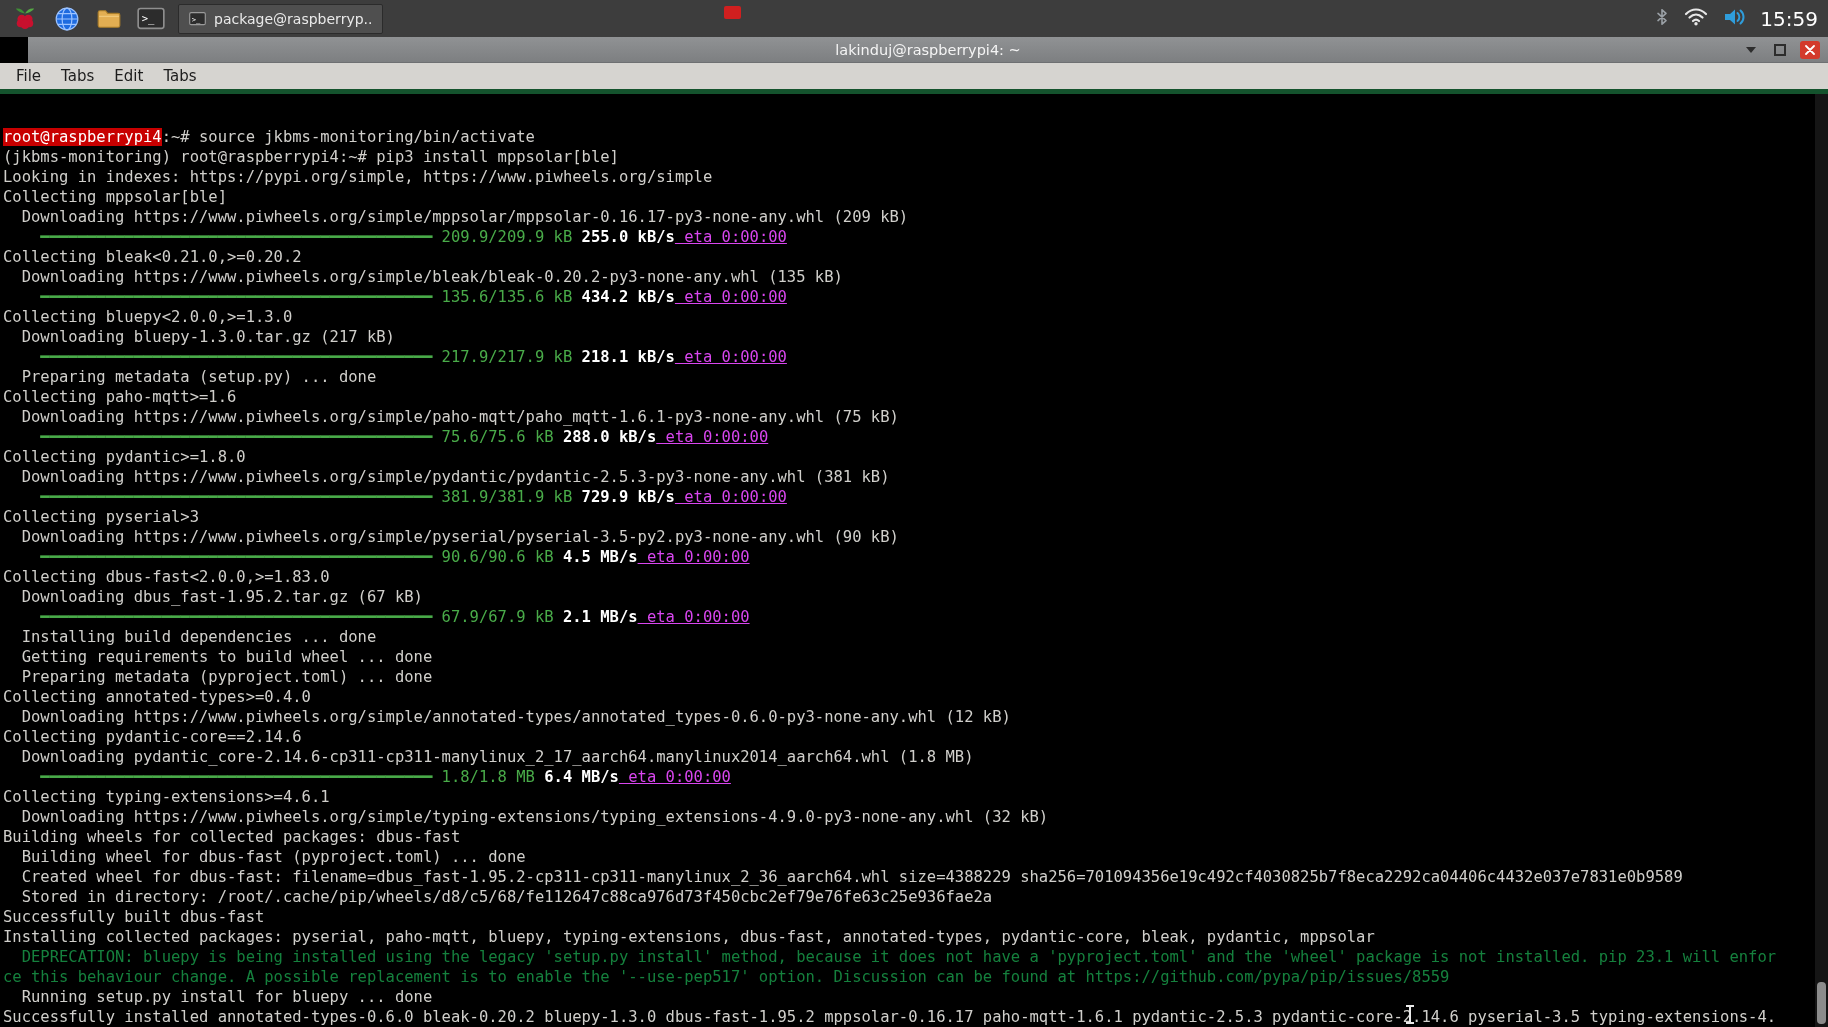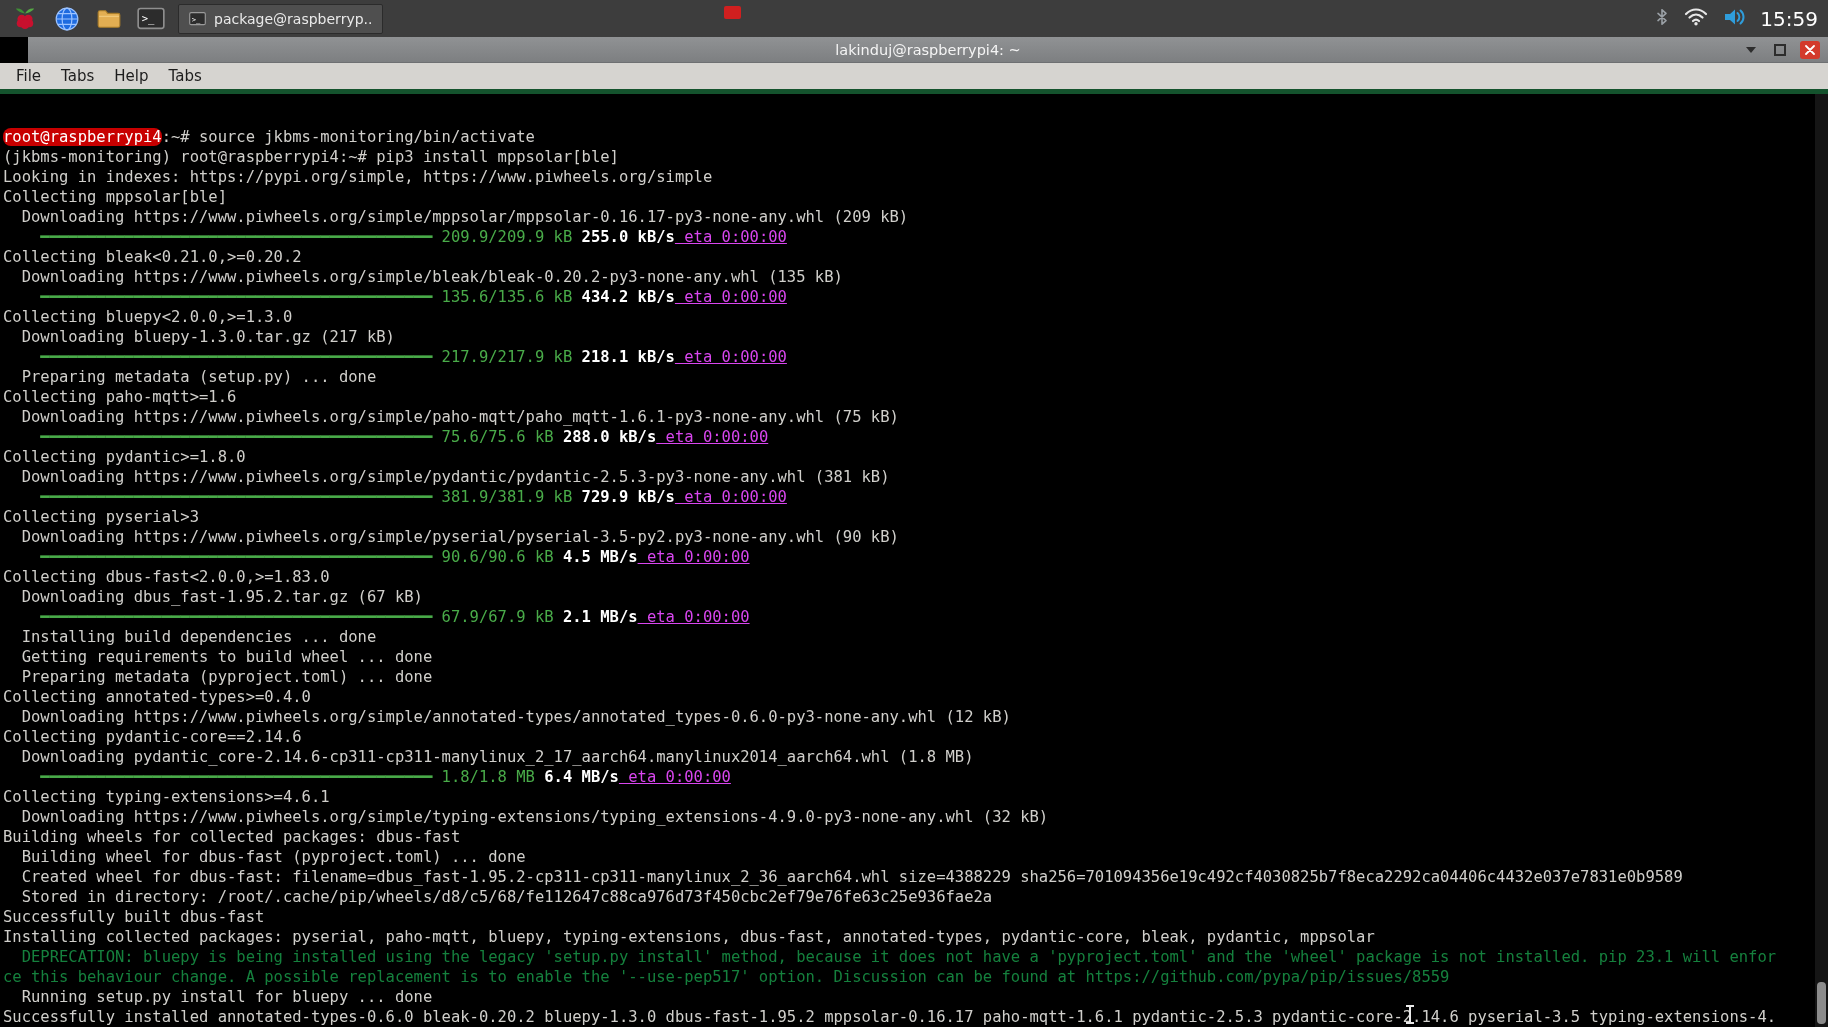--- a/index.html
+++ b/index.html
@@ -28,21 +28,21 @@
   .menubar{position:absolute;top:63px;left:0;right:0;height:31px;background:#d6d4d0;border-bottom:5px solid #14532d;display:flex;align-items:center;padding-left:6px;box-sizing:border-box;}
   .menu-item{font-size:15px;color:#1c1c1c;padding:0 10px;height:100%;display:flex;align-items:center;}
 
   
   .terminal{position:absolute;top:94px;left:0;right:0;bottom:0;background:#000;overflow:hidden;font-family:"DejaVu Sans Mono","Liberation Mono",monospace;font-size:15.5px;line-height:20px;color:#d0cfcb;white-space:pre;padding-left:3px;box-sizing:border-box;}
   .tlines{margin-top:-7px;}
   .c-g{color:#49ab49;}
   .c-r{color:#ffffff;font-weight:bold;}
   .c-c{color:#d946ef;text-decoration:underline;}
   .c-w{color:#15803d;}
-  .c-hl{background:#c80000;color:#ffffff;border-radius:8px;}
+  .c-hl{background:#c80000;color:#ffffff;}
 
   .scrollbar{position:absolute;top:0;right:0;bottom:0;width:13px;background:#151515;}
   .thumb{position:absolute;right:2px;bottom:3px;width:9px;height:42px;background:#8c8c8c;border-radius:4px;}
 
   .ibeam{position:absolute;left:1405px;top:911px;width:10px;height:19px;}
   .ibeam .stem{position:absolute;left:4px;top:2px;width:2px;height:15px;background:#e9e9e9;}
   .ibeam .cap{position:absolute;left:1px;width:8px;height:2px;background:#e9e9e9;}
   .ibeam .cap.t{top:0;} .ibeam .cap.b{bottom:0;}
 </style>
 </head>
@@ -134,21 +134,21 @@
         <svg width="10" height="10" viewBox="0 0 10 10">
           <path d="M1 1 L9 9 M9 1 L1 9" stroke="#ffffff" stroke-width="1.8" stroke-linecap="round"></path>
         </svg>
       </span>
     </div>
   </div>
 
   <div class="menubar">
     <span class="menu-item">File</span>
     <span class="menu-item">Tabs</span>
-    <span class="menu-item">Help</span>
+    <span class="menu-item">Edit</span>
     <span class="menu-item">Tabs</span>
   </div>
 
   <div class="terminal">
     <div class="tlines"><div><span class="c-hl">root@raspberrypi4</span><span>:~# source jkbms-monitoring/bin/activate</span></div><div><span>(jkbms-monitoring) root@raspberrypi4:~# pip3 install mppsolar[ble]</span></div><div><span>Looking in indexes: https://pypi.org/simple, https://www.piwheels.org/simple</span></div><div><span>Collecting mppsolar[ble]</span></div><div><span>  Downloading https://www.piwheels.org/simple/mppsolar/mppsolar-0.16.17-py3-none-any.whl (209 kB)</span></div><div><span>    </span><span class="c-g">━━━━━━━━━━━━━━━━━━━━━━━━━━━━━━━━━━━━━━━━━━</span><span class="c-g"> 209.9/209.9 kB</span><span class="c-r"> 255.0 kB/s</span><span class="c-c"> eta 0:00:00</span></div><div><span>Collecting bleak&lt;0.21.0,&gt;=0.20.2</span></div><div><span>  Downloading https://www.piwheels.org/simple/bleak/bleak-0.20.2-py3-none-any.whl (135 kB)</span></div><div><span>    </span><span class="c-g">━━━━━━━━━━━━━━━━━━━━━━━━━━━━━━━━━━━━━━━━━━</span><span class="c-g"> 135.6/135.6 kB</span><span class="c-r"> 434.2 kB/s</span><span class="c-c"> eta 0:00:00</span></div><div><span>Collecting bluepy&lt;2.0.0,&gt;=1.3.0</span></div><div><span>  Downloading bluepy-1.3.0.tar.gz (217 kB)</span></div><div><span>    </span><span class="c-g">━━━━━━━━━━━━━━━━━━━━━━━━━━━━━━━━━━━━━━━━━━</span><span class="c-g"> 217.9/217.9 kB</span><span class="c-r"> 218.1 kB/s</span><span class="c-c"> eta 0:00:00</span></div><div><span>  Preparing metadata (setup.py) ... done</span></div><div><span>Collecting paho-mqtt&gt;=1.6</span></div><div><span>  Downloading https://www.piwheels.org/simple/paho-mqtt/paho_mqtt-1.6.1-py3-none-any.whl (75 kB)</span></div><div><span>    </span><span class="c-g">━━━━━━━━━━━━━━━━━━━━━━━━━━━━━━━━━━━━━━━━━━</span><span class="c-g"> 75.6/75.6 kB</span><span class="c-r"> 288.0 kB/s</span><span class="c-c"> eta 0:00:00</span></div><div><span>Collecting pydantic&gt;=1.8.0</span></div><div><span>  Downloading https://www.piwheels.org/simple/pydantic/pydantic-2.5.3-py3-none-any.whl (381 kB)</span></div><div><span>    </span><span class="c-g">━━━━━━━━━━━━━━━━━━━━━━━━━━━━━━━━━━━━━━━━━━</span><span class="c-g"> 381.9/381.9 kB</span><span class="c-r"> 729.9 kB/s</span><span class="c-c"> eta 0:00:00</span></div><div><span>Collecting pyserial&gt;3</span></div><div><span>  Downloading https://www.piwheels.org/simple/pyserial/pyserial-3.5-py2.py3-none-any.whl (90 kB)</span></div><div><span>    </span><span class="c-g">━━━━━━━━━━━━━━━━━━━━━━━━━━━━━━━━━━━━━━━━━━</span><span class="c-g"> 90.6/90.6 kB</span><span class="c-r"> 4.5 MB/s</span><span class="c-c"> eta 0:00:00</span></div><div><span>Collecting dbus-fast&lt;2.0.0,&gt;=1.83.0</span></div><div><span>  Downloading dbus_fast-1.95.2.tar.gz (67 kB)</span></div><div><span>    </span><span class="c-g">━━━━━━━━━━━━━━━━━━━━━━━━━━━━━━━━━━━━━━━━━━</span><span class="c-g"> 67.9/67.9 kB</span><span class="c-r"> 2.1 MB/s</span><span class="c-c"> eta 0:00:00</span></div><div><span>  Installing build dependencies ... done</span></div><div><span>  Getting requirements to build wheel ... done</span></div><div><span>  Preparing metadata (pyproject.toml) ... done</span></div><div><span>Collecting annotated-types&gt;=0.4.0</span></div><div><span>  Downloading https://www.piwheels.org/simple/annotated-types/annotated_types-0.6.0-py3-none-any.whl (12 kB)</span></div><div><span>Collecting pydantic-core==2.14.6</span></div><div><span>  Downloading pydantic_core-2.14.6-cp311-cp311-manylinux_2_17_aarch64.manylinux2014_aarch64.whl (1.8 MB)</span></div><div><span>    </span><span class="c-g">━━━━━━━━━━━━━━━━━━━━━━━━━━━━━━━━━━━━━━━━━━</span><span class="c-g"> 1.8/1.8 MB</span><span class="c-r"> 6.4 MB/s</span><span class="c-c"> eta 0:00:00</span></div><div><span>Collecting typing-extensions&gt;=4.6.1</span></div><div><span>  Downloading https://www.piwheels.org/simple/typing-extensions/typing_extensions-4.9.0-py3-none-any.whl (32 kB)</span></div><div><span>Building wheels for collected packages: dbus-fast</span></div><div><span>  Building wheel for dbus-fast (pyproject.toml) ... done</span></div><div><span>  Created wheel for dbus-fast: filename=dbus_fast-1.95.2-cp311-cp311-manylinux_2_36_aarch64.whl size=4388229 sha256=701094356e19c492cf4030825b7f8eca2292ca04406c4432e037e7831e0b9589</span></div><div><span>  Stored in directory: /root/.cache/pip/wheels/d8/c5/68/fe112647c88ca976d73f450cbc2ef79e76fe63c25e936fae2a</span></div><div><span>Successfully built dbus-fast</span></div><div><span>Installing collected packages: pyserial, paho-mqtt, bluepy, typing-extensions, dbus-fast, annotated-types, pydantic-core, bleak, pydantic, mppsolar</span></div><div><span class="c-w">  DEPRECATION: bluepy is being installed using the legacy 'setup.py install' method, because it does not have a 'pyproject.toml' and the 'wheel' package is not installed. pip 23.1 will enfor</span></div><div><span class="c-w">ce this behaviour change. A possible replacement is to enable the '--use-pep517' option. Discussion can be found at https://github.com/pypa/pip/issues/8559</span></div><div><span>  Running setup.py install for bluepy ... done</span></div><div><span>Successfully installed annotated-types-0.6.0 bleak-0.20.2 bluepy-1.3.0 dbus-fast-1.95.2 mppsolar-0.16.17 paho-mqtt-1.6.1 pydantic-2.5.3 pydantic-core-2.14.6 pyserial-3.5 typing-extensions-4.</span></div></div>
     <div class="scrollbar">
       <div class="thumb"></div>
     </div>
     <div class="ibeam">
       <span class="cap t"></span><span class="stem"></span><span class="cap b"></span>

